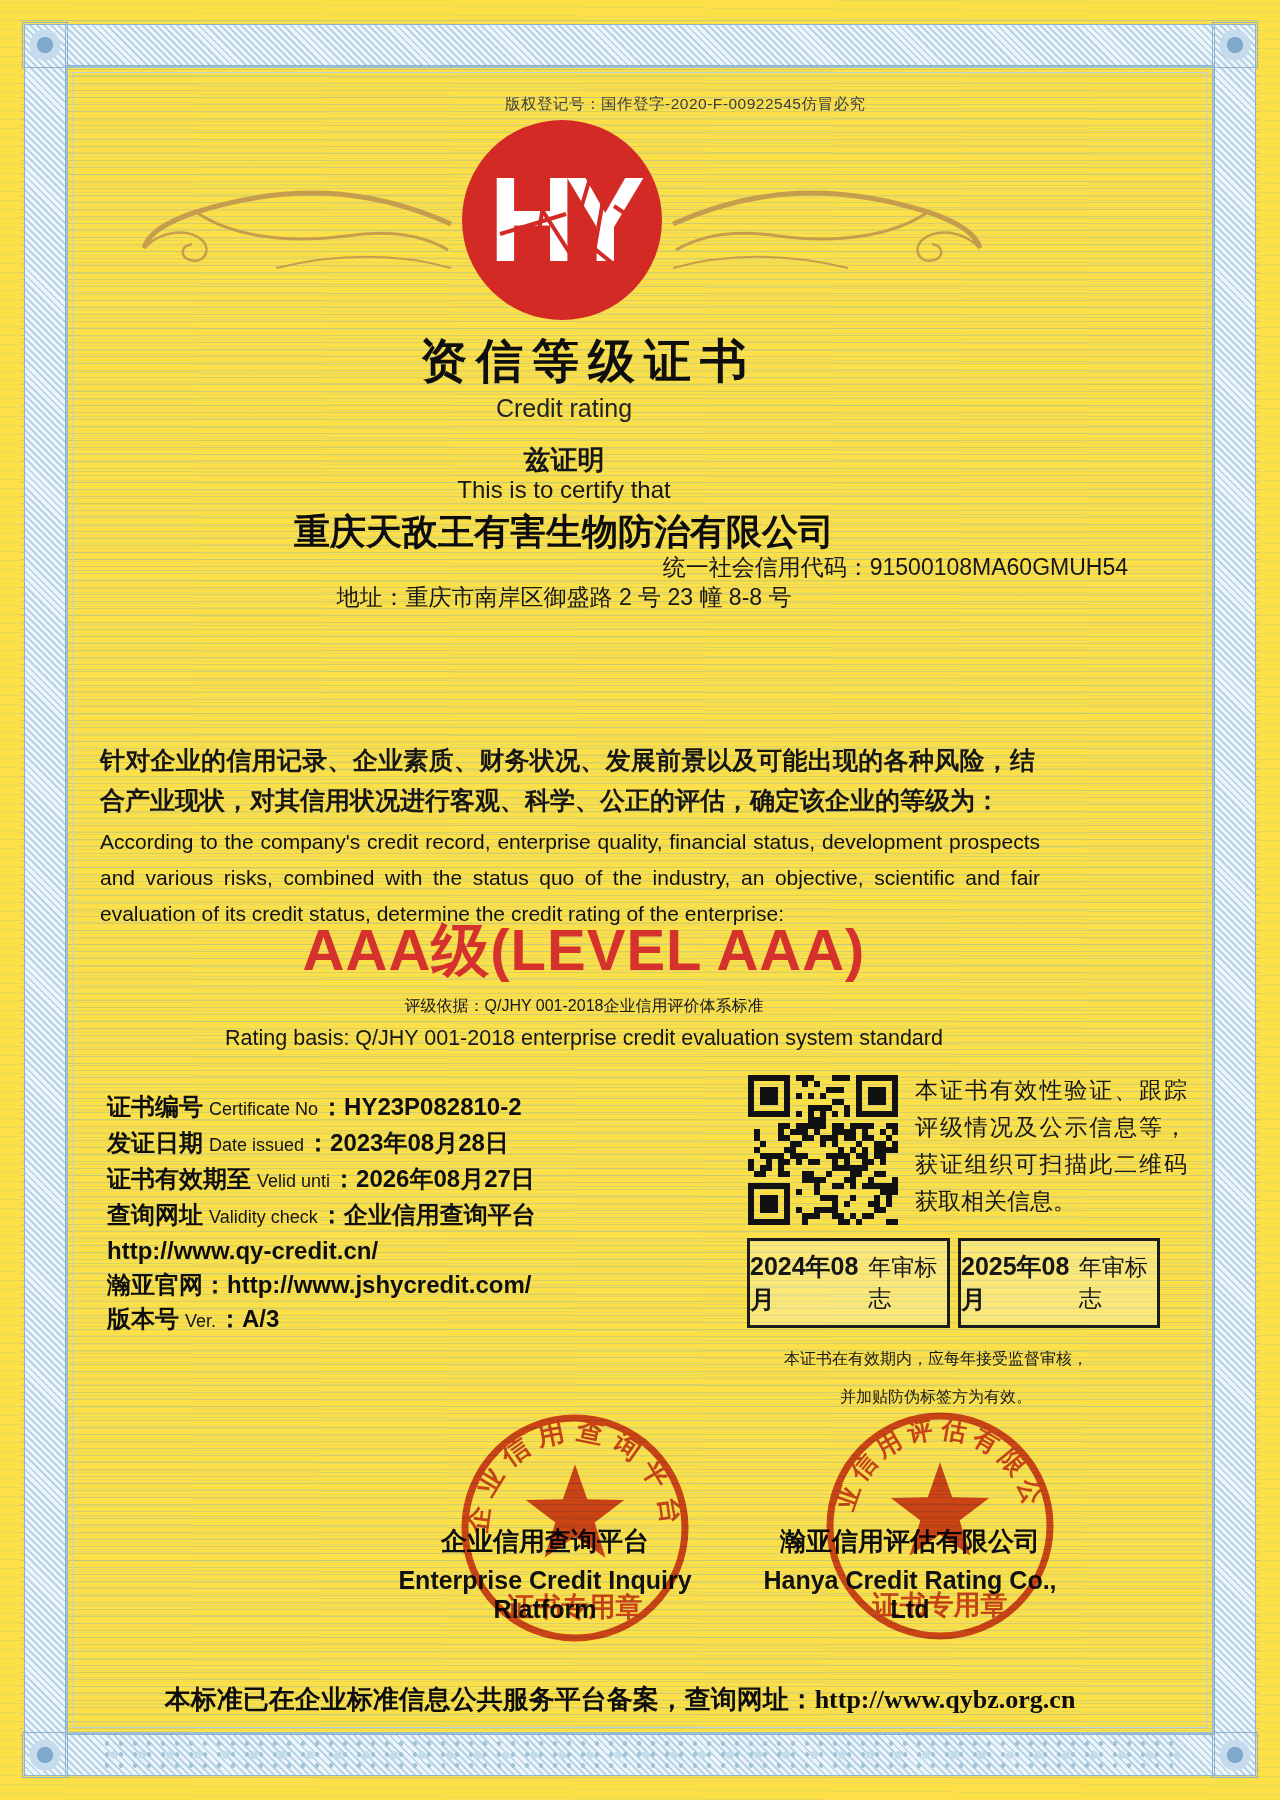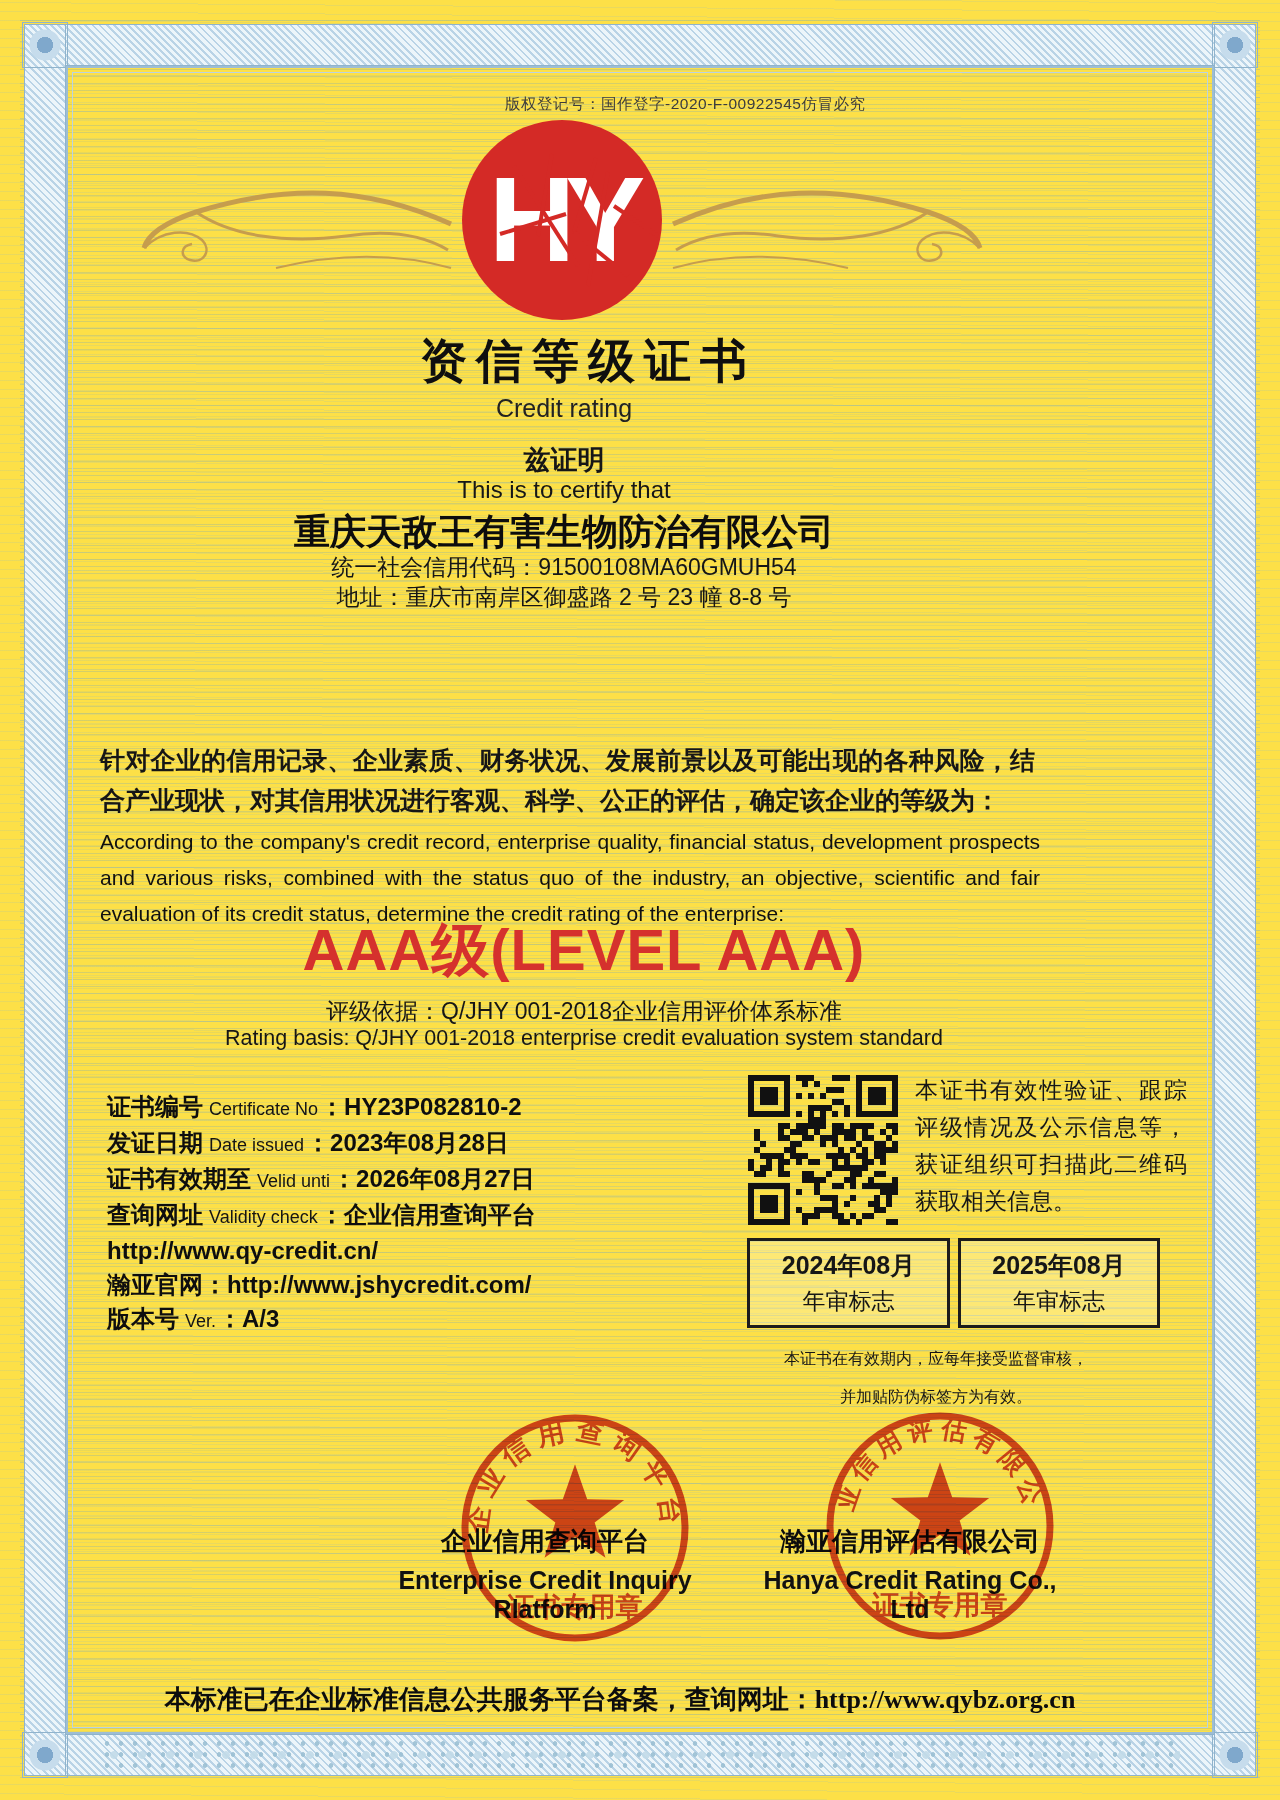--- a/index.html
+++ b/index.html
@@ -43,40 +43,40 @@
   
   .copyright{left:505px;top:94px;font-size:15.5px;color:#3c3c3c;font-weight:500;letter-spacing:.5px;}
   .logo-wrap{left:456px;top:114px;}
   .flourish{top:172px;width:320px;height:120px;}
   .flourish.fl{left:136px;} .flourish.fr{left:668px;transform:scaleX(-1);}
   .title-cn{left:0;width:1128px;top:330px;font-size:47px;font-weight:800;letter-spacing:9px;color:#0f0f0f;padding-left:24px;}
   .title-en{left:0;width:1128px;top:394px;font-size:25px;font-weight:500;color:#222;}
   .certify-cn{left:0;width:1128px;top:442px;font-size:27px;font-weight:600;}
   .certify-en{left:0;width:1128px;top:476px;font-size:24px;font-weight:500;}
   .company{left:0;width:1128px;top:508px;font-size:36px;font-weight:800;color:#0d0d0d;}
-  .ccode{left:0;width:1128px;top:552px;font-size:23px;font-weight:500;}
+  .ccode{left:0;width:1128px;top:552px;font-size:23px;font-weight:500;text-align:right;}
   .addr{left:0;width:1128px;top:582px;font-size:23px;font-weight:500;}
   
   .stmt-cn{left:100px;width:935px;top:740px;font-size:25px;line-height:40px;font-weight:600;text-align:justify;}
   .stmt-en{left:100px;width:940px;top:824px;font-size:21px;line-height:36px;font-weight:400;color:#101010;text-align:justify;}
   
   .level{left:20px;width:1128px;top:912px;font-size:58px;font-weight:800;color:#d5312d;letter-spacing:1px;}
-  .basis-cn{left:20px;width:1128px;top:996px;font-size:23px;font-weight:500;}
+  .basis-cn{left:20px;width:1128px;top:996px;font-size:16px;font-weight:500;}
   .basis-en{left:20px;width:1128px;top:1026px;font-size:21.5px;font-weight:400;}
   
   .details{left:107px;top:1090px;width:560px;}
   .detail-line{font-size:24px;line-height:34px;white-space:nowrap;font-weight:600;color:#0e0e0e;}
   .d-en{font-size:18px;font-weight:500;margin:0 2px 0 6px;color:#141414;}
   .d-val{font-weight:600;}
   
   .qr{left:748px;top:1075px;width:150px;height:150px;}
   .qr-note{left:915px;top:1072px;width:272px;font-size:23px;line-height:37px;font-weight:500;text-align:justify;}
   
   .audit-box{top:1238px;height:84px;border:3px solid #1c1c1c;background:rgba(255,255,255,.25);
-    display:flex;flex-direction:column;justify-content:center;align-items:center;gap:4px;}
+    display:flex;justify-content:center;align-items:center;gap:4px;}
   .audit-box .p{font-size:25px;font-weight:600;}
   .audit-box .l{font-size:23px;font-weight:500;}
   .box1{left:747px;width:197px;} .box2{left:958px;width:196px;}
   .audit-note{left:676px;width:520px;top:1340px;font-size:16px;line-height:38px;font-weight:500;text-align:center;}
   
   .org{top:1524px;}
   .org .cn{font-size:26px;font-weight:700;color:#0c0c0c;}
   .org .en{font-size:25px;font-weight:700;margin-top:7px;color:#111;}
   .orgL{left:395px;width:300px;} .orgR{left:755px;width:310px;}
   .stamp{position:absolute;mix-blend-mode:multiply;opacity:.88;}

